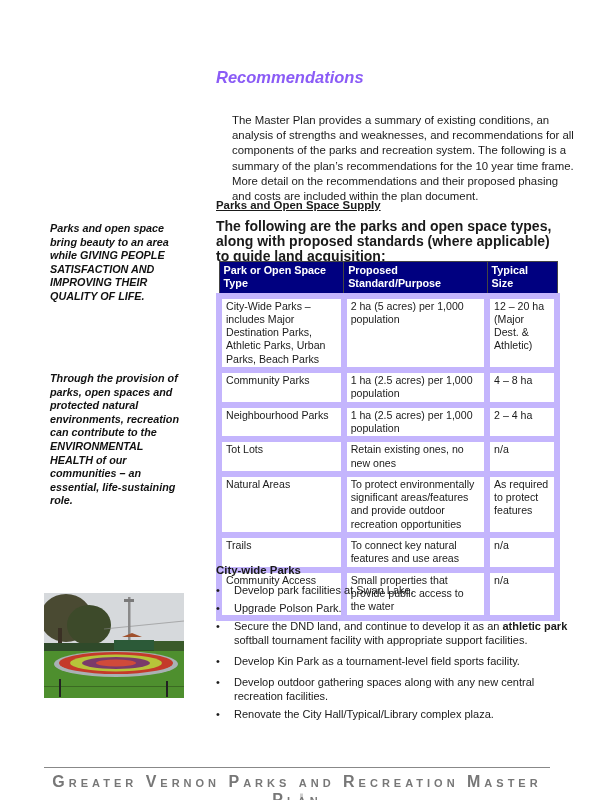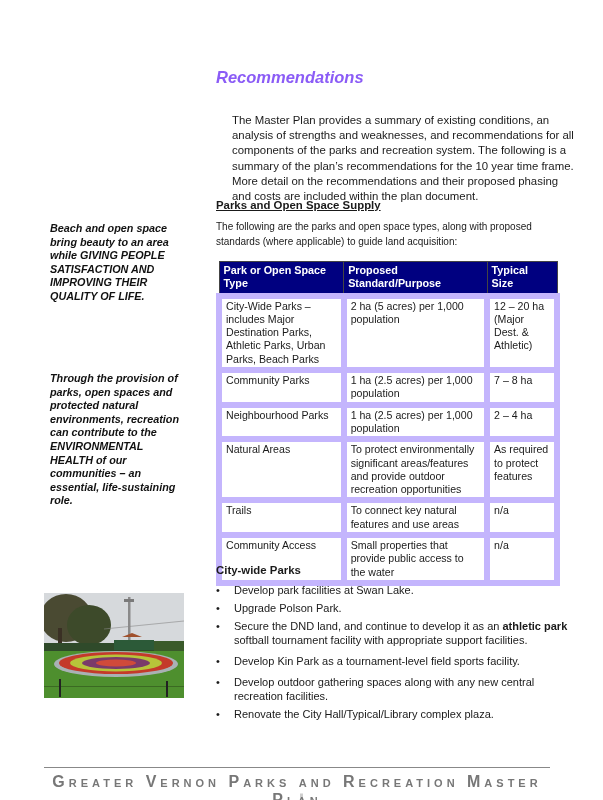--- a/index.html
+++ b/index.html
@@ -3,21 +3,21 @@
 <meta charset="utf-8">
 <style>
   html, body { margin:0; padding:0; background:#ffffff; }
   body { width:603px; height:800px; position:relative; overflow:hidden;
          font-family:"Liberation Sans", sans-serif; color:#1a1a1a; }
   .heading { position:absolute; left:216px; top:68px; font-size:16.5px; font-weight:bold; font-style:italic; margin:0; color:#8b5cf6; }
   .intro { position:absolute; left:216px; top:97px; width:345px; font-size:11.4px; line-height:15.2px; margin:16px; }
   .subhead { position:absolute; left:216px; font-size:11.4px; font-weight:bold; margin:0; }
   .sub1 { top:199px;text-decoration:underline; }
   .sub2 { top:564px; }
-  .tbl-intro { position:absolute; left:216px; top:219px; width:350px; font-size:10px; line-height:15px; margin:0; }
+  .tbl-intro { position:absolute; left:216px; top:219px; width:350px; font-size:14px; line-height:15px; margin:0;font-weight:bold; }
   table.parks { position:absolute; left:216px; top:261px; width:344px; border-collapse:collapse; font-size:10.6px; line-height:13.3px; }
   table.parks th { background:#000080; color:#fff; text-align:left; font-weight:bold; padding:2px 4px; vertical-align:top; border:1px solid #444; font-size:10.8px; }
   table.parks td { padding:1px 4px 1px 4px; vertical-align:top; border:6px solid #c4b5fd; }
   col.c1 { width:127px; } col.c2 { width:146px; } col.c3 { width:71px; }
   .quote { position:absolute; left:50px; font-size:10.8px; line-height:13.6px; font-weight:bold; font-style:italic; margin:0; color:#111; }
   .q1 { top:222px; width:135px; }
   .q2 { top:372px; width:135px; }
   .photo { position:absolute; left:44px; top:593px; width:140px; height:105px; overflow:hidden; }
   ul.bullets { position:absolute; left:216px; top:583px; width:360px; margin:0; padding:0; list-style:none; font-size:11px; line-height:14px; }
   ul.bullets li { position:relative; padding-left:18px; margin-bottom:4px; }
@@ -51,46 +51,51 @@
   </thead>
   <tbody>
     <tr>
       <td>City-Wide Parks – includes Major Destination Parks, Athletic Parks, Urban Parks, Beach Parks</td>
       <td>2 ha (5 acres) per 1,000 population</td>
       <td>12 – 20 ha (Major Dest. &amp; Athletic)</td>
     </tr>
     <tr>
       <td>Community Parks</td>
       <td>1 ha (2.5 acres) per 1,000 population</td>
-      <td>7 – 8 ha</td>
+      <td>4 – 8 ha</td>
     </tr>
     <tr>
       <td>Neighbourhood Parks</td>
       <td>1 ha (2.5 acres) per 1,000 population</td>
       <td>2 – 4 ha</td>
+    </tr>
+    <tr>
+      <td>Tot Lots</td>
+      <td>Retain existing ones, no new ones</td>
+      <td>n/a</td>
     </tr>
     <tr>
       <td>Natural Areas</td>
       <td>To protect environmentally significant areas/features and provide outdoor recreation opportunities</td>
       <td>As required to protect features</td>
     </tr>
     <tr>
       <td>Trails</td>
       <td>To connect key natural features and use areas</td>
       <td>n/a</td>
     </tr>
     <tr>
       <td>Community Access</td>
       <td>Small properties that provide public access to the water</td>
       <td>n/a</td>
     </tr>
   </tbody>
 </table>
 
-<p class="quote q1"><span>Beach and open space bring beauty to an area while </span><span>GIVING PEOPLE SATISFACTION AND IMPROVING THEIR QUALITY OF LIFE.</span></p>
+<p class="quote q1"><span>Parks and open space bring beauty to an area while </span><span>GIVING PEOPLE SATISFACTION AND IMPROVING THEIR QUALITY OF LIFE.</span></p>
 
 <p class="quote q2"><span>Through the provision of parks, open spaces and protected natural environments, recreation can contribute to the </span><span>ENVIRONMENTAL HEALTH</span><span> of our communities – an essential, life-sustaining role.</span></p>
 
 <div class="photo">
   <svg width="140" height="105" viewBox="0 0 140 105">
     <rect x="0" y="0" width="140" height="105" fill="#c9cccf"></rect>
     <rect x="0" y="0" width="140" height="55" fill="#d6d9dc"></rect>
     <ellipse cx="22" cy="25" rx="26" ry="24" fill="#4a4a32"></ellipse>
     <ellipse cx="45" cy="32" rx="22" ry="20" fill="#3d4a2a"></ellipse>
     <rect x="14" y="35" width="4" height="22" fill="#3a3024"></rect>

